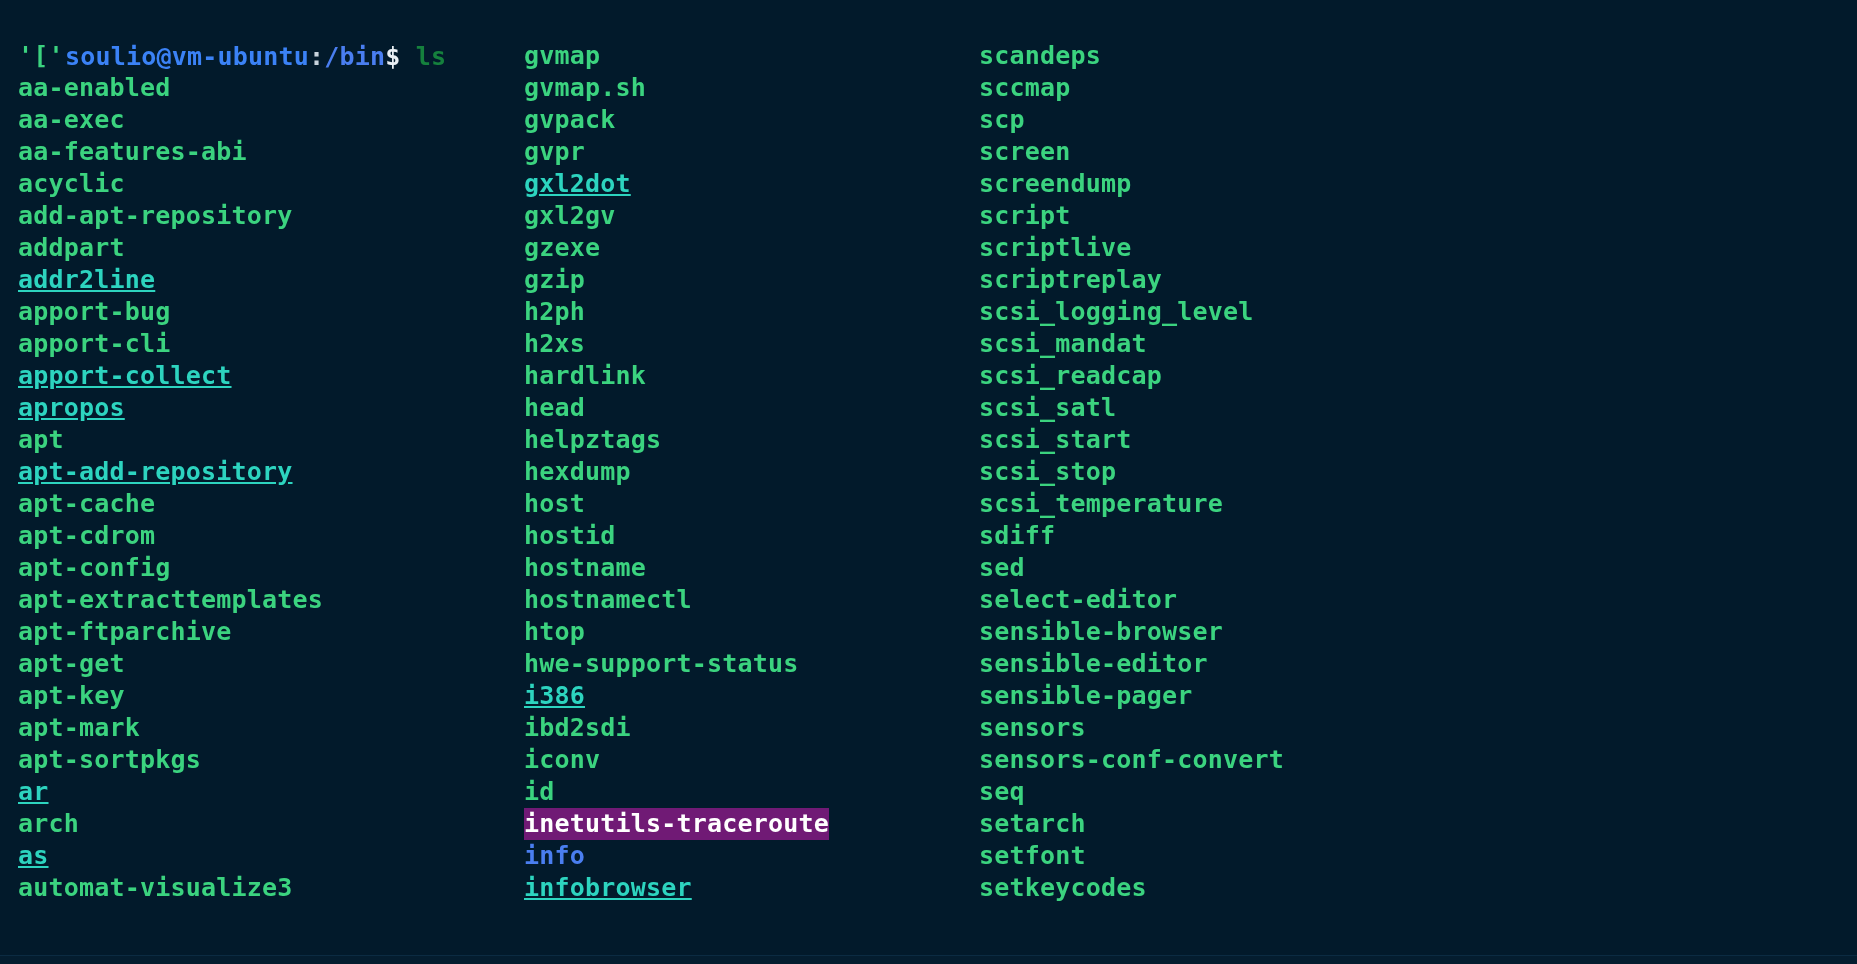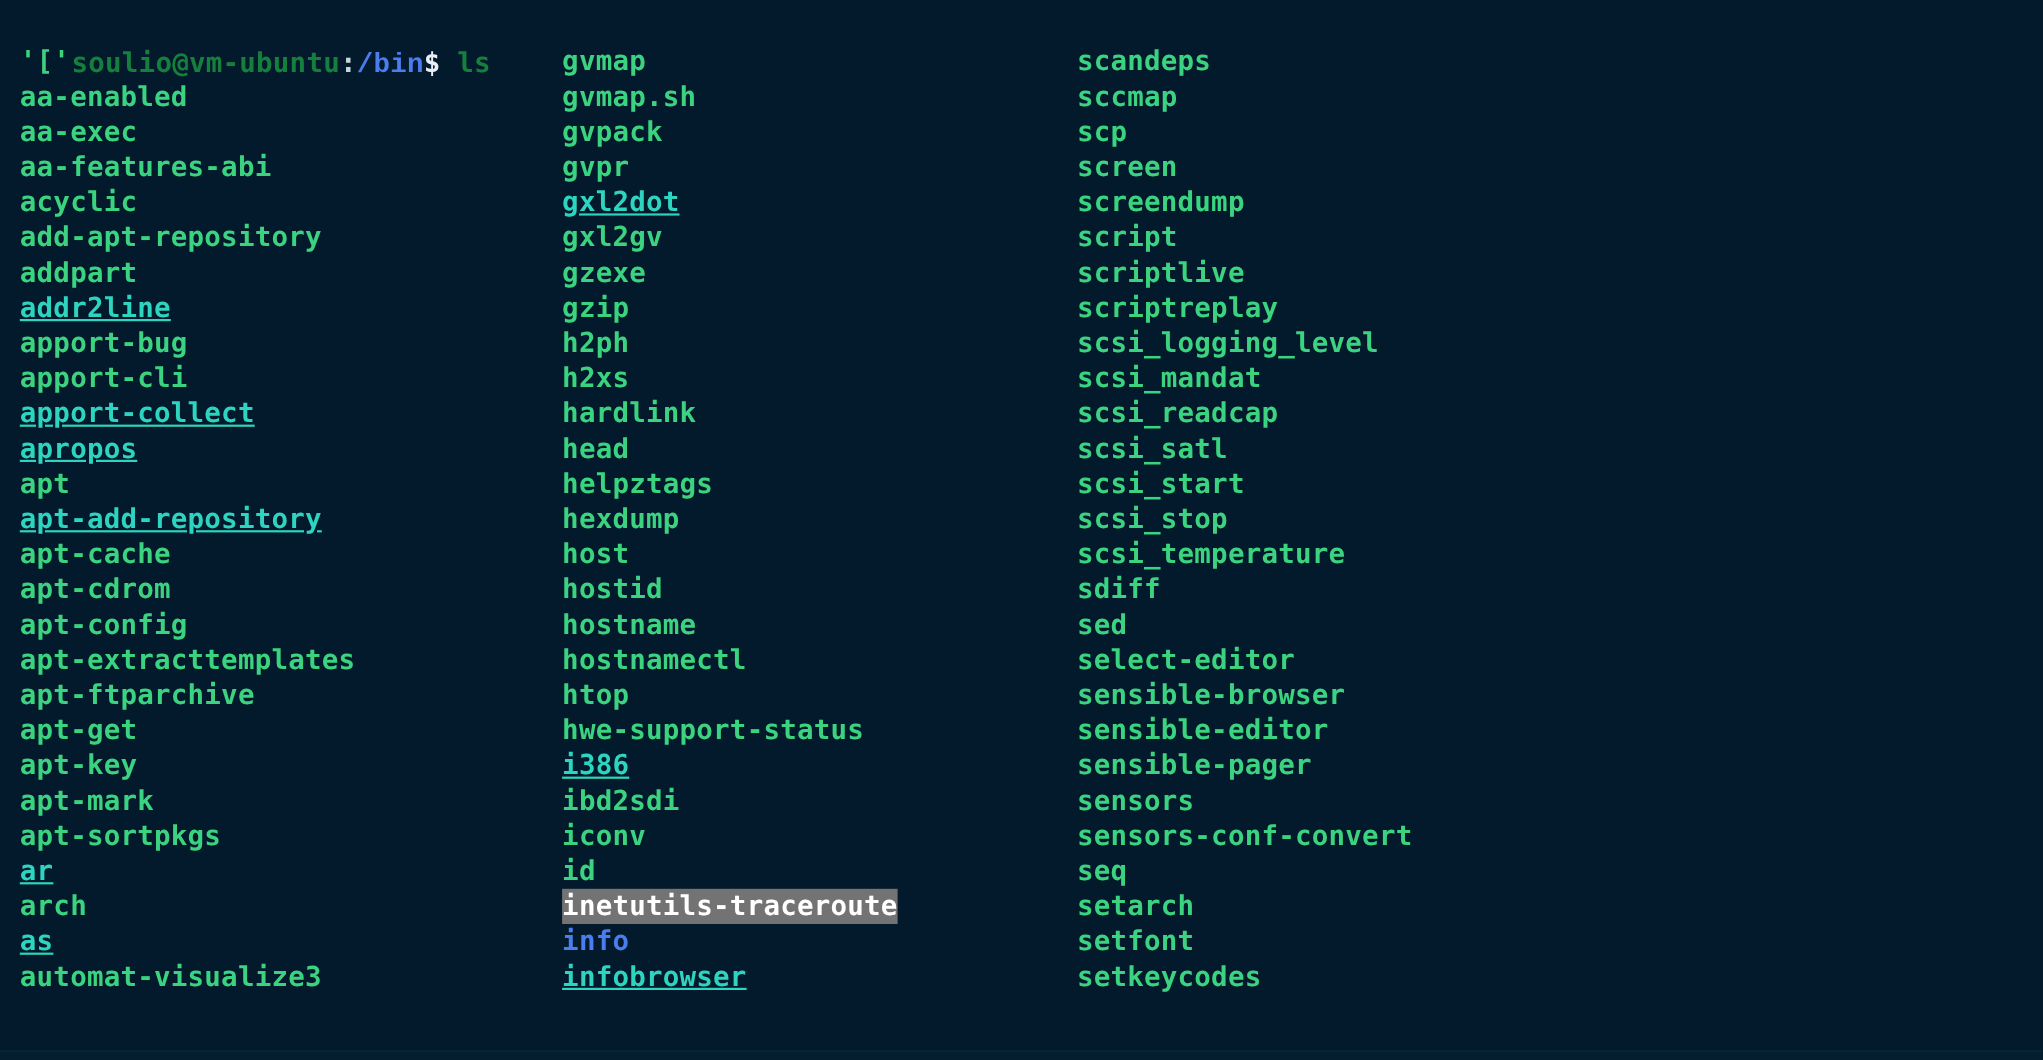--- a/index.html
+++ b/index.html
@@ -33,23 +33,23 @@
     white-space: pre;
     letter-spacing: 0.2px;
   }
 
   
   #prompt-line {
     padding-left: 4px;
     height: 34px;
     line-height: 34px;
   }
-  .p-userhost { color: #15803d; margin-top: 12px; }
+  .p-userhost { color: #3b82f6; margin-top: 12px; }
   .p-colon    { color: #c8d3dc; }
-  .p-path     { color: #4a7ef0; font-family: Liberation Mono, monospace; }
+  .p-path     { color: #4a7ef0; }
   .p-dollar   { color: #e8eef3; }
   .p-cmd      { color: #15803d; }
 
   
   #listing {
     position: relative;
     margin-top: 0px;
   }
   .ls-row {
     position: relative;
@@ -59,30 +59,30 @@
   }
   .ls-cell {
     position: absolute;
     top: 0;
     font-size: 25px;
     font-weight: bold;
     white-space: pre;
     letter-spacing: 0.2px;
   }
   .col0 { left: 18px; }
-  .col1 { left: 511px; }
+  .col1 { left: 524px; }
   .col2 { left: 979px; }
 
   
   .t-exe     { color: #3bd37f; }
   .t-link    { color: #2dd4bf; text-decoration: underline; }
   .t-dir     { color: #4a7ef0; text-align: right; }
   .t-orphan  {
     color: #ffffff;
-    background: #737373;
+    background: #701a75;
   }
 
   
   #window-edge {
     position: absolute;
     left: 0;
     bottom: 0;
     width: 1857px;
     height: 8px;
     background: #041d2f;

